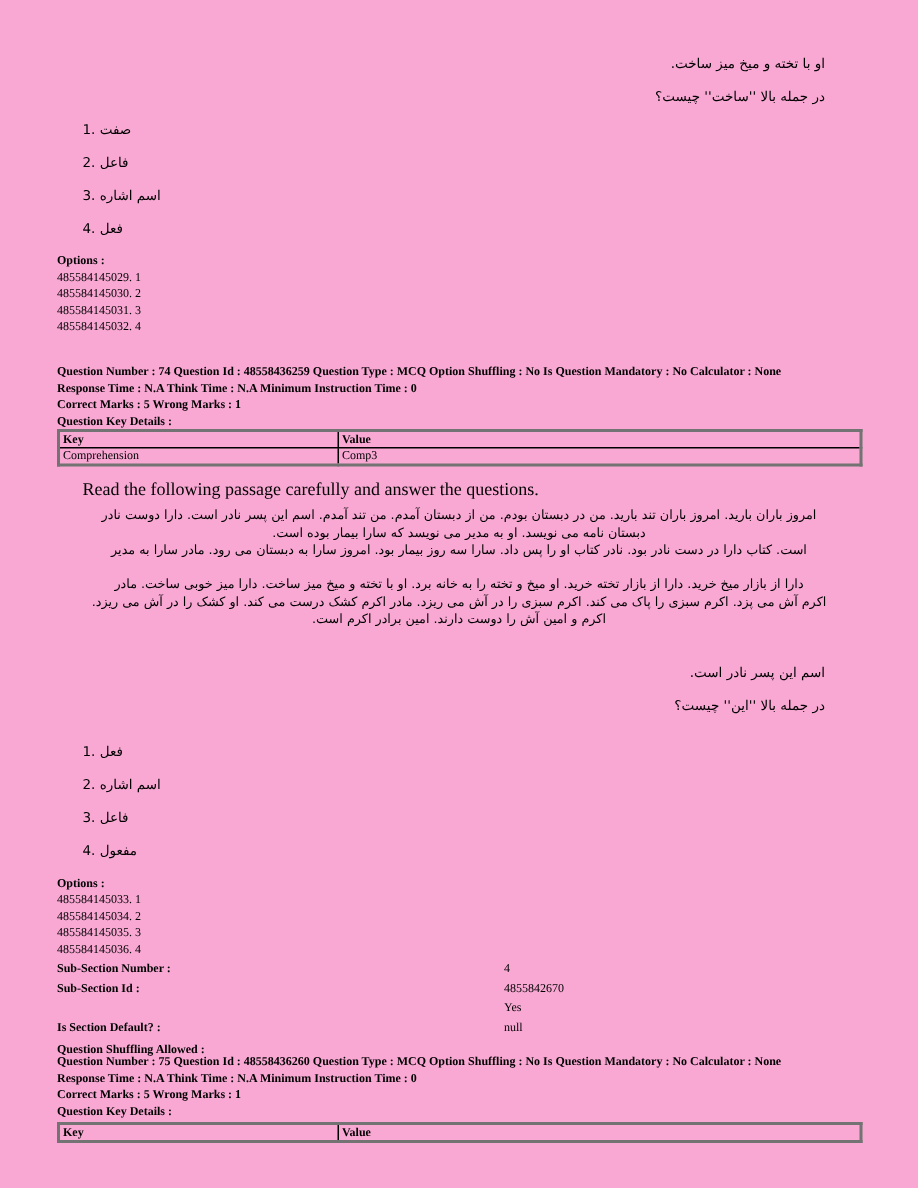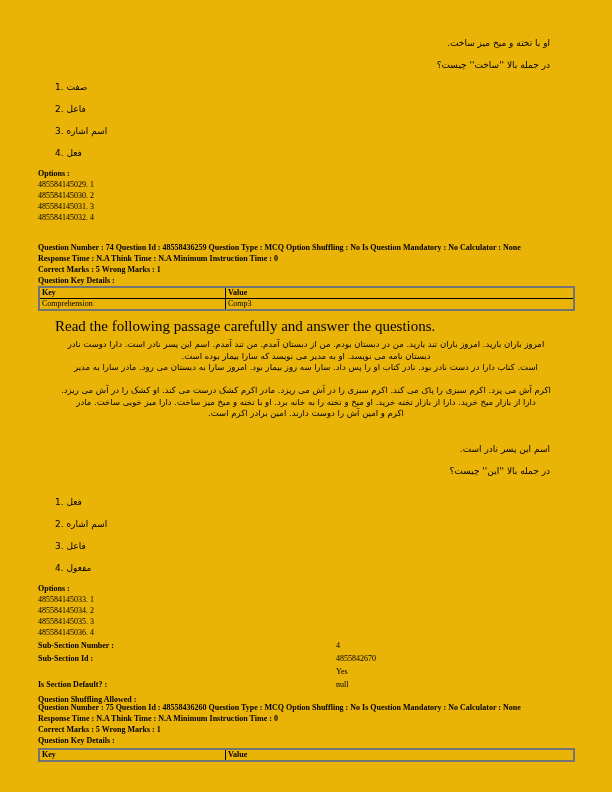--- a/index.html
+++ b/index.html
@@ -1,18 +1,18 @@
 <!DOCTYPE html>
 <html><head>
 <meta charset="utf-8">
 <style>
   html,body { margin:0; padding:0; background:#e8e8e8; }
   .page {
     position:relative; width:612px; height:792px; margin:0 auto;
-    background:#eab308; color:#000;
+    background:#f9a8d4; color:#000;
     font-family:"Liberation Serif", serif; overflow:hidden;
   }
   .abs { position:absolute; }
   .en  { font-size:8px; line-height:11px; }
   .bold{ font-weight:bold; }
   .fa  { font-family:"DejaVu Sans", sans-serif; font-size:9px; }
   .qline { direction:rtl; text-align:right; white-space:nowrap; }
   .choice { font-size:9px; height:12px; line-height:12px; margin-bottom:10px; white-space:nowrap; }
   .idline { font-size:8px; line-height:11px; }
   .metaline { font-size:8px; line-height:11px; font-weight:bold; width:540px; }
@@ -59,31 +59,31 @@
       <td class="k bold">Key</td>
       <td class="bold">Value</td>
     </tr>
     <tr>
       <td class="k">Comprehension</td>
       <td>Comp3</td>
     </tr>
   </tbody>
     </table>
 
-  <div class="abs en" style="left:55px; top:321px; font-size:15px;">Read the following passage carefully and answer the questions.</div>
+  <div class="abs en" style="left:55px; top:321px; font-size:12px;">Read the following passage carefully and answer the questions.</div>
 
   <div class="abs" style="left:60px; top:339px;" dir="rtl">
     <div class="fa passline">امروز باران بارید. امروز باران تند بارید. من در دبستان بودم. من از دبستان آمدم. من تند آمدم. اسم این پسر نادر است. دارا دوست نادر</div>
     <div class="fa passline">دبستان نامه می نویسد. او به مدیر می نویسد که سارا بیمار بوده است.</div>
     <div class="fa passline">است. کتاب دارا در دست نادر بود. نادر کتاب او را پس داد. سارا سه روز بیمار بود. امروز سارا به دبستان می رود. مادر سارا به مدیر</div>
   </div>
 
   <div class="abs" style="left:60px; top:385px;" dir="rtl">
+    <div class="fa passline">دارا از بازار میخ خرید. دارا از بازار تخته خرید. او میخ و تخته را به خانه برد. او با تخته و میخ میز ساخت. دارا میز خوبی ساخت. مادر</div>
     <div class="fa passline">اکرم آش می پزد. اکرم سبزی را پاک می کند. اکرم سبزی را در آش می ریزد. مادر اکرم کشک درست می کند. او کشک را در آش می ریزد.</div>
-    <div class="fa passline">دارا از بازار میخ خرید. دارا از بازار تخته خرید. او میخ و تخته را به خانه برد. او با تخته و میخ میز ساخت. دارا میز خوبی ساخت. مادر</div>
     <div class="fa passline">اکرم و امین آش را دوست دارند. امین برادر اکرم است.</div>
   </div>
 
   <div class="abs fa qline" style="top:444px; right:62px;">اسم این پسر نادر است.</div>
   <div class="abs fa qline" style="top:466px; right:62px;">در جمله بالا ''این'' چیست؟</div>
 
   <div class="abs fa" style="left:55px; top:496px;">
     <div class="choice">1. فعل</div>
     <div class="choice">2. اسم اشاره</div>
     <div class="choice">3. فاعل</div>

